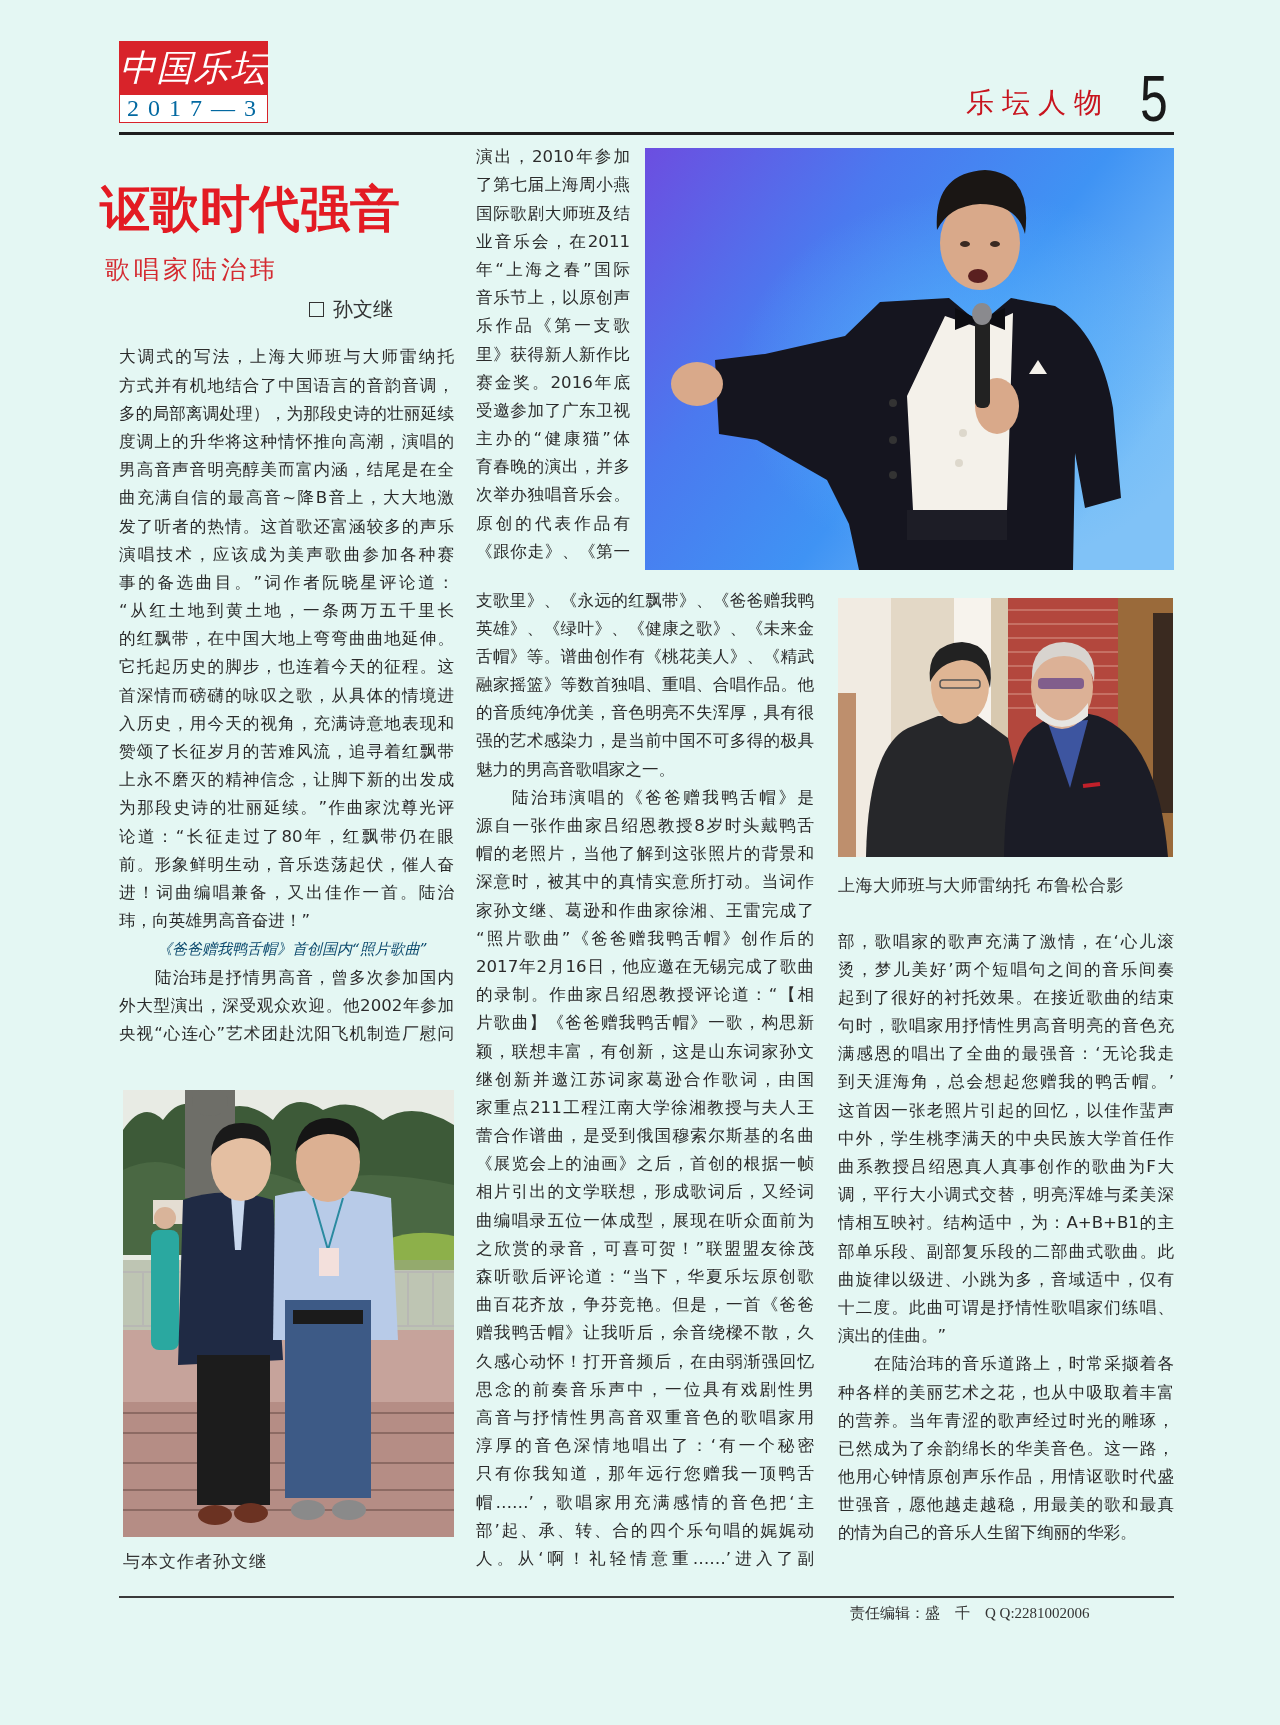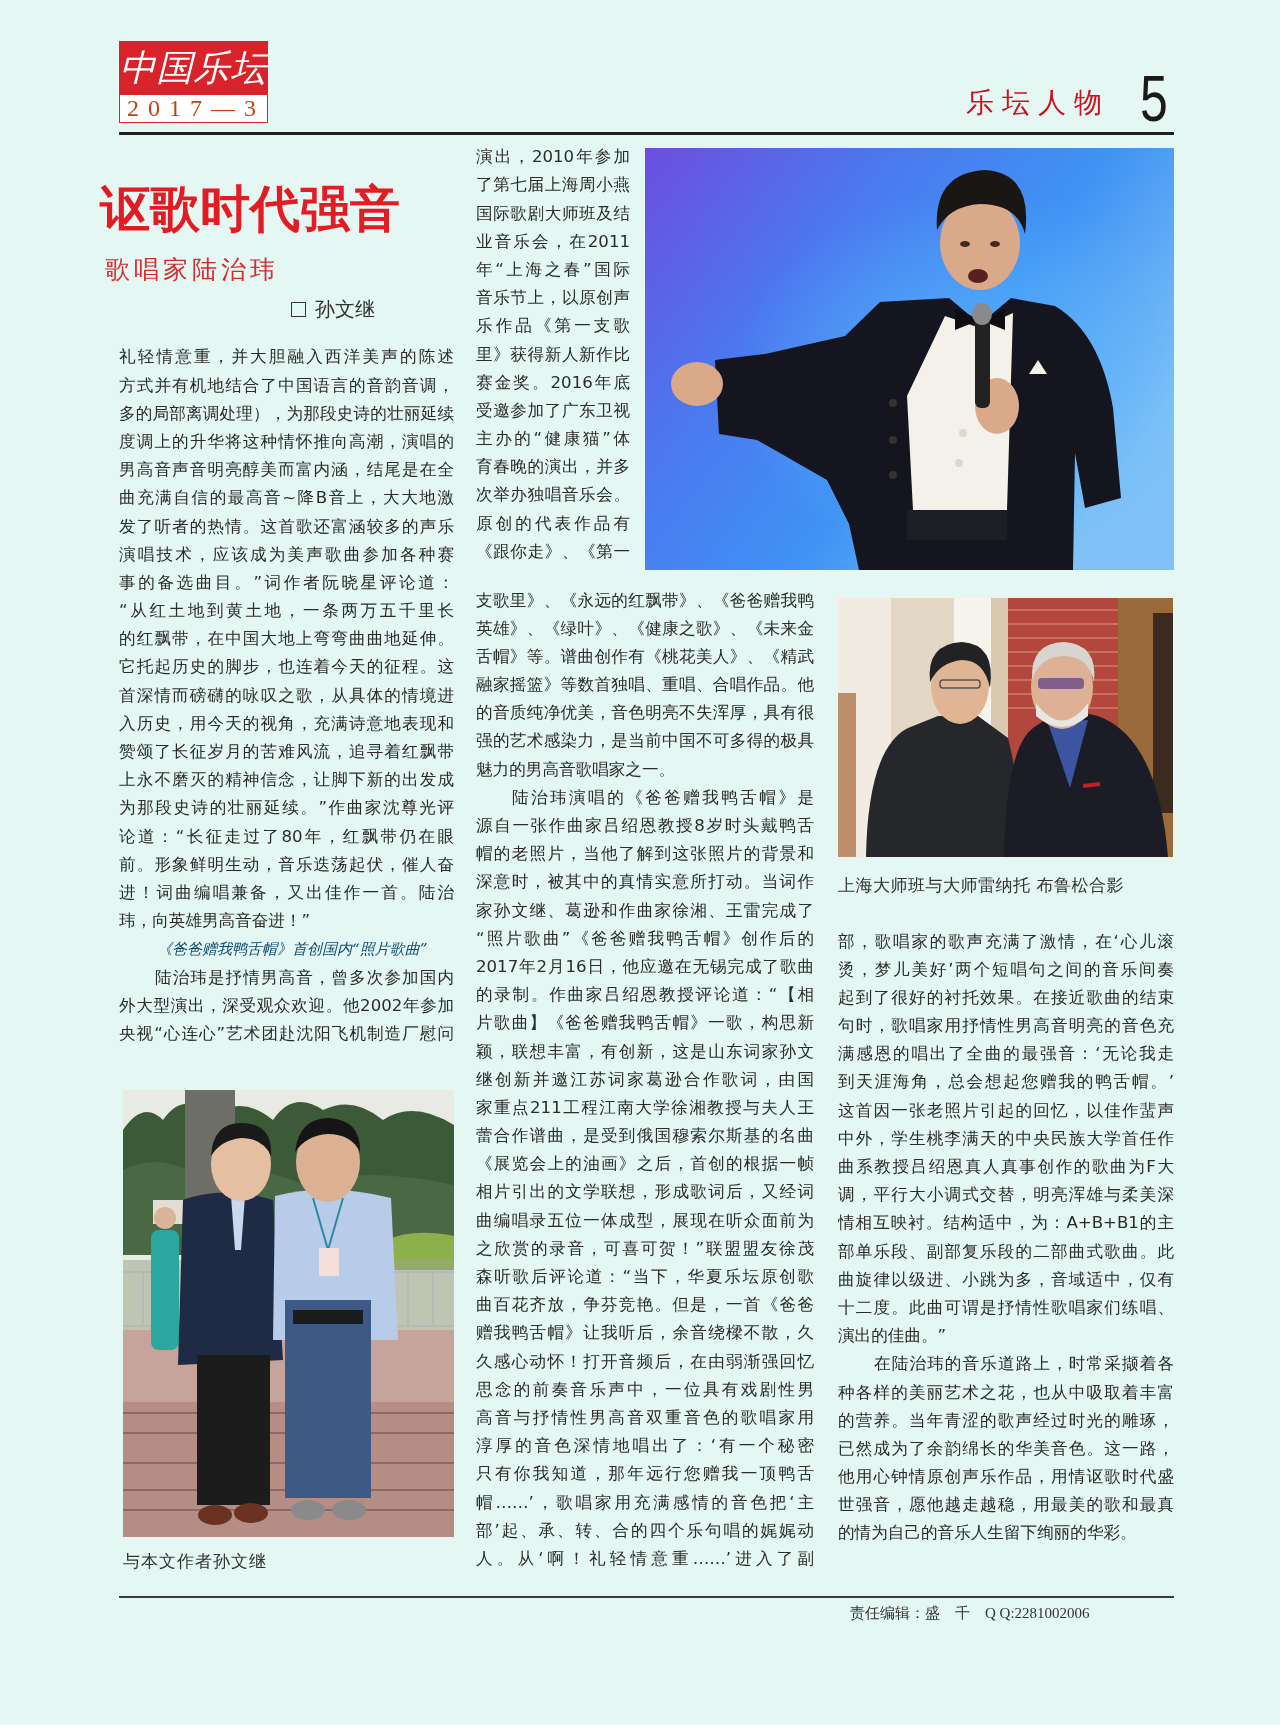--- a/index.html
+++ b/index.html
@@ -5,34 +5,34 @@
   html,body{margin:0;padding:0;}
   body{width:1280px;height:1725px;background:#e4f7f3;position:relative;overflow:hidden;
        font-family:"DejaVu Sans","Liberation Sans",sans-serif;color:#2b2b2b;}
   .abs{position:absolute;}
   
   .logo{left:119px;top:41px;width:149px;height:86px;}
   .logo-top{height:54px;background:#d8232a;color:#fff;font-family:"DejaVu Serif",serif;
             font-style:italic;font-size:36px;line-height:54px;text-align:center;letter-spacing:1px;}
   .logo-bottom{height:28px;box-sizing:border-box;border:1.5px solid #d8232a;border-top:none;background:#fff;
             font-family:"Liberation Serif",serif;font-size:24px;line-height:26px;letter-spacing:9px;
-            padding-left:7px;color:#c2410c;white-space:nowrap;}
+            padding-left:7px;color:#0369a1;white-space:nowrap;}
   .section{left:966px;top:86px;font-family:"DejaVu Serif",serif;font-size:28px;line-height:34px;
            letter-spacing:8px;color:#c8141e;white-space:nowrap;}
   .pageno{left:1140px;top:67px;font-family:"Liberation Sans",sans-serif;font-size:64px;line-height:64px;
           color:#1a1a1a;transform:scaleX(0.78);transform-origin:left top;}
   .rule{left:119px;width:1055px;background:#1e1e1e;}
   .rule-top{top:132px;height:3px;}
   .rule-bottom{top:1596px;height:2px;background:#3a3a3a;}
   
   .title{left:100px;top:183px;font-size:50px;line-height:52px;font-weight:bold;color:#e31b23;
          font-family:"DejaVu Serif",serif;white-space:nowrap;}
   .subtitle{left:105px;top:256px;font-size:25px;line-height:28px;letter-spacing:4px;color:#d42a30;
             font-family:"DejaVu Serif",serif;white-space:nowrap;text-align:right;}
-  .byline{left:291px;top:297px;font-size:20px;line-height:24px;color:#333;white-space:nowrap;
+  .byline{left:309px;top:297px;font-size:20px;line-height:24px;color:#333;white-space:nowrap;
           display:flex;align-items:center;}
   .byline .box{width:15px;height:15px;border:1.5px solid #333;margin-right:9px;box-sizing:border-box;}
   
   .col .ln{height:28.2px;line-height:28.2px;overflow:hidden;font-size:16.6px;
            text-align:justify;text-align-last:justify;white-space:normal;}
   .col .ln.last{text-align-last:left;}
   .col .ln.ind{padding-left:36px;}
   .col .ln.sub{font-family:"DejaVu Serif",serif;font-style:italic;font-size:15px;color:#0c4a6e;
                padding-left:38px;text-align:left;text-align-last:left;}
   .col1{left:119px;top:343.4px;width:335px;}
@@ -62,21 +62,21 @@
 <div class="abs rule rule-top"></div>
 
 <div class="abs title">讴歌时代强音</div>
 <div class="abs subtitle">歌唱家陆治玮</div>
 <div class="abs byline">
   <span class="box"></span>
   <span>孙文继</span>
 </div>
 
 <div class="abs col col1">
-  <div class="ln">礼轻情意重，并大胆融入西洋美声的陈述</div>
+  <div class="ln">大调式的写法，上海大师班与大师雷纳托</div>
   <div class="ln">方式并有机地结合了中国语言的音韵音调，</div>
   <div class="ln">多的局部离调处理），为那段史诗的壮丽延续</div>
   <div class="ln">度调上的升华将这种情怀推向高潮，演唱的</div>
   <div class="ln">男高音声音明亮醇美而富内涵，结尾是在全</div>
   <div class="ln">曲充满自信的最高音~降B音上，大大地激</div>
   <div class="ln">发了听者的热情。这首歌还富涵较多的声乐</div>
   <div class="ln">演唱技术，应该成为美声歌曲参加各种赛</div>
   <div class="ln">事的备选曲目。”词作者阮晓星评论道：</div>
   <div class="ln">“从红土地到黄土地，一条两万五千里长</div>
   <div class="ln">的红飘带，在中国大地上弯弯曲曲地延伸。</div>

